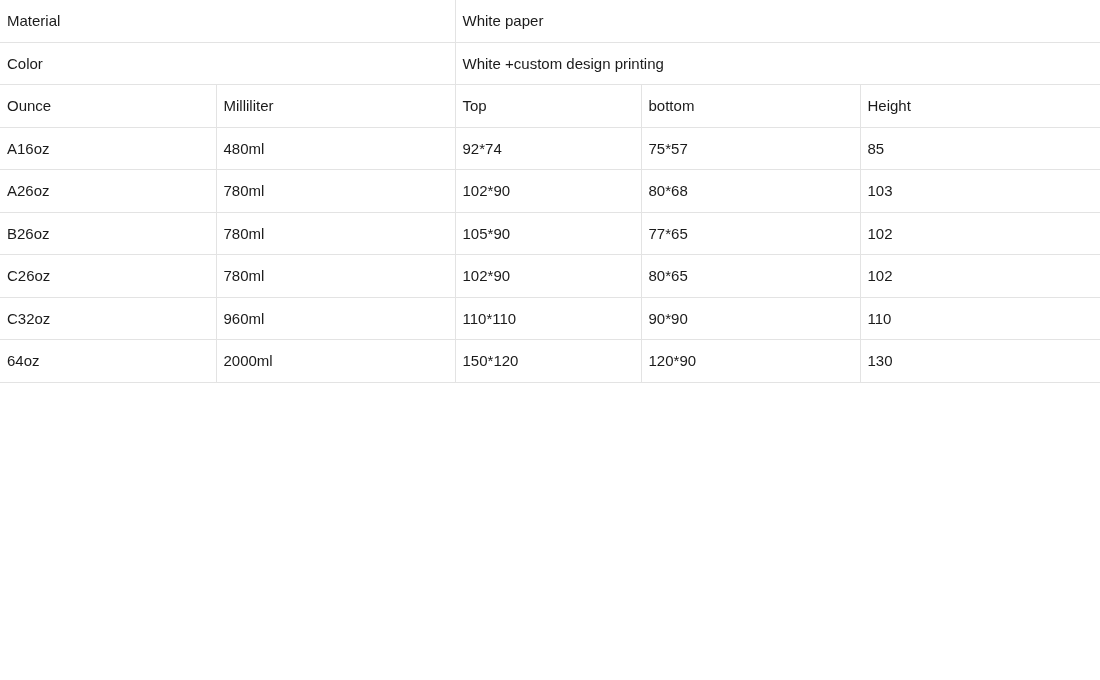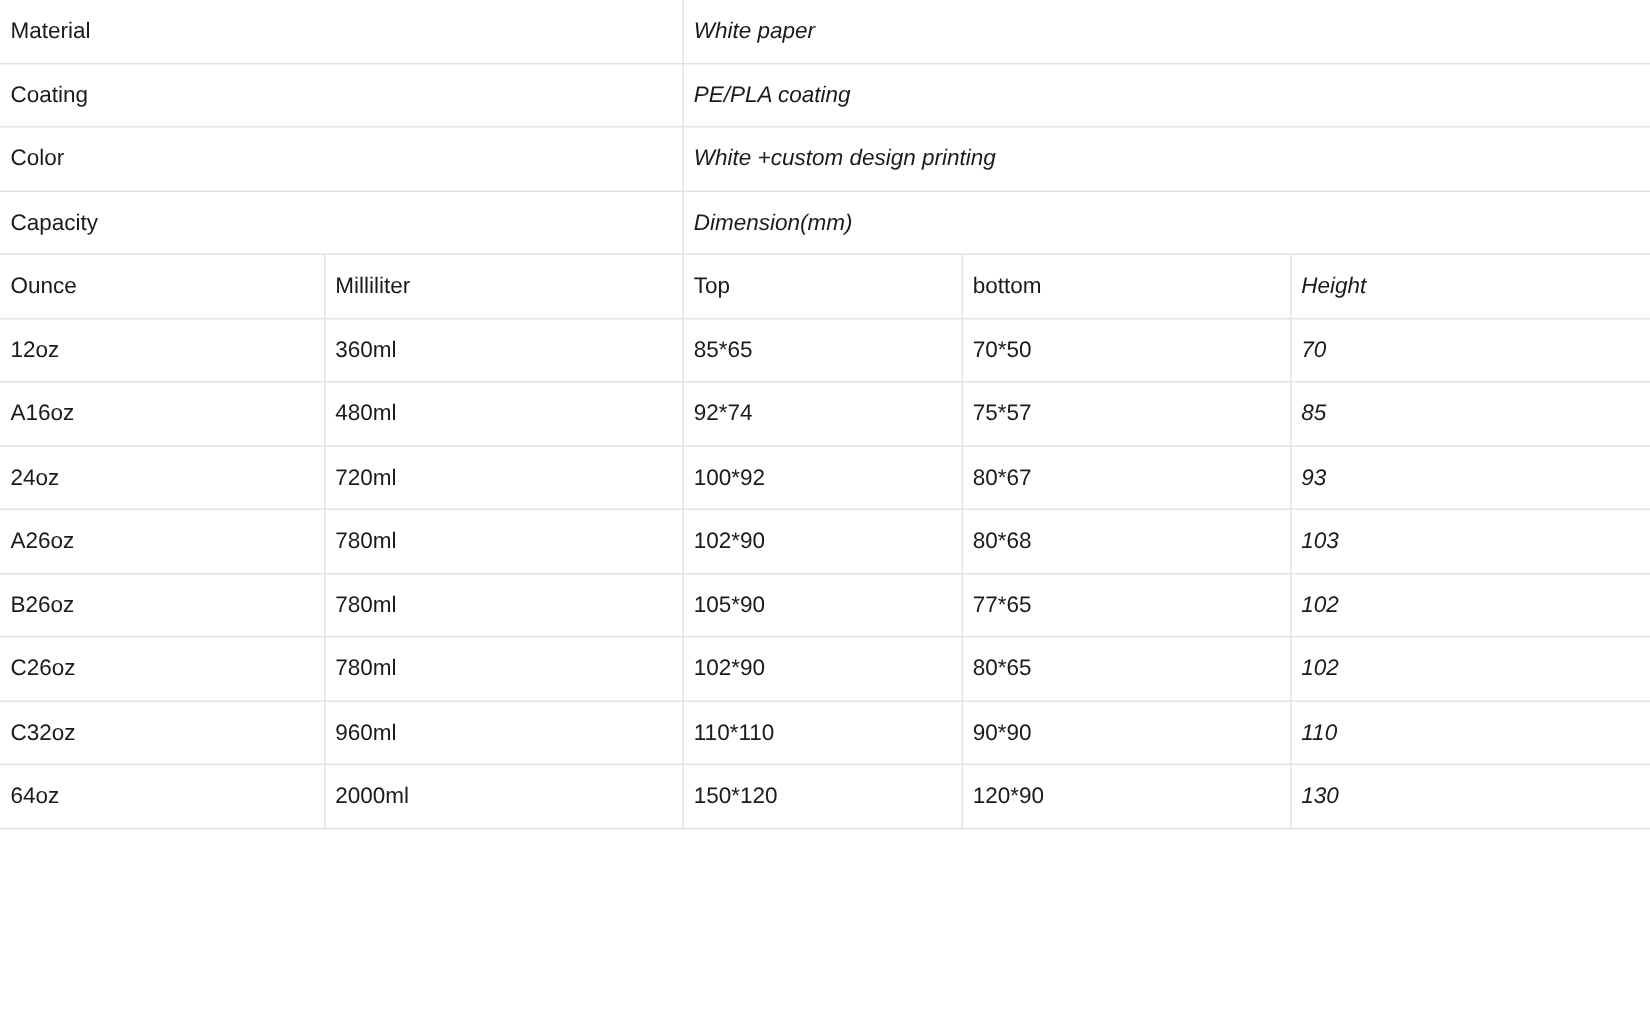--- a/index.html
+++ b/index.html
@@ -27,21 +27,20 @@
     line-height: 1.3;
     padding: 11px 0 11px 7px;
     height: 18px;
     vertical-align: middle;
     white-space: nowrap;
     overflow: hidden;
     text-overflow: ellipsis;
   }
   table.spec-table tr td:last-child {
     border-right: none;
-    font-style: italic;
   }
   
   col.c1 { width: 216px; }
   col.c2 { width: 239px; }
   col.c3 { width: 186px; }
   col.c4 { width: 219px; }
   col.c5 { width: 240px; }
 </style>
 </head>
 <body>
@@ -53,58 +52,36 @@
       <col class="c3">
       <col class="c4">
       <col class="c5">
   </colgroup>
   <tbody>
     <tr>
       <td colspan="2">Material</td>
       <td colspan="3">White paper</td>
     </tr>
     <tr>
-      <td colspan="2">Coating</td>
-      <td colspan="3">PE/PLA coating</td>
-    </tr>
-    <tr>
       <td colspan="2">Color</td>
       <td colspan="3">White +custom design printing</td>
-    </tr>
-    <tr>
-      <td colspan="2">Capacity</td>
-      <td colspan="3">Dimension(mm)</td>
     </tr>
     <tr>
       <td>Ounce</td>
       <td>Milliliter</td>
       <td>Top</td>
       <td>bottom</td>
       <td>Height</td>
     </tr>
     <tr>
-      <td>12oz</td>
-      <td>360ml</td>
-      <td>85*65</td>
-      <td>70*50</td>
-      <td>70</td>
-    </tr>
-    <tr>
       <td>A16oz</td>
       <td>480ml</td>
       <td>92*74</td>
       <td>75*57</td>
       <td>85</td>
-    </tr>
-    <tr>
-      <td>24oz</td>
-      <td>720ml</td>
-      <td>100*92</td>
-      <td>80*67</td>
-      <td>93</td>
     </tr>
     <tr>
       <td>A26oz</td>
       <td>780ml</td>
       <td>102*90</td>
       <td>80*68</td>
       <td>103</td>
     </tr>
     <tr>
       <td>B26oz</td>

